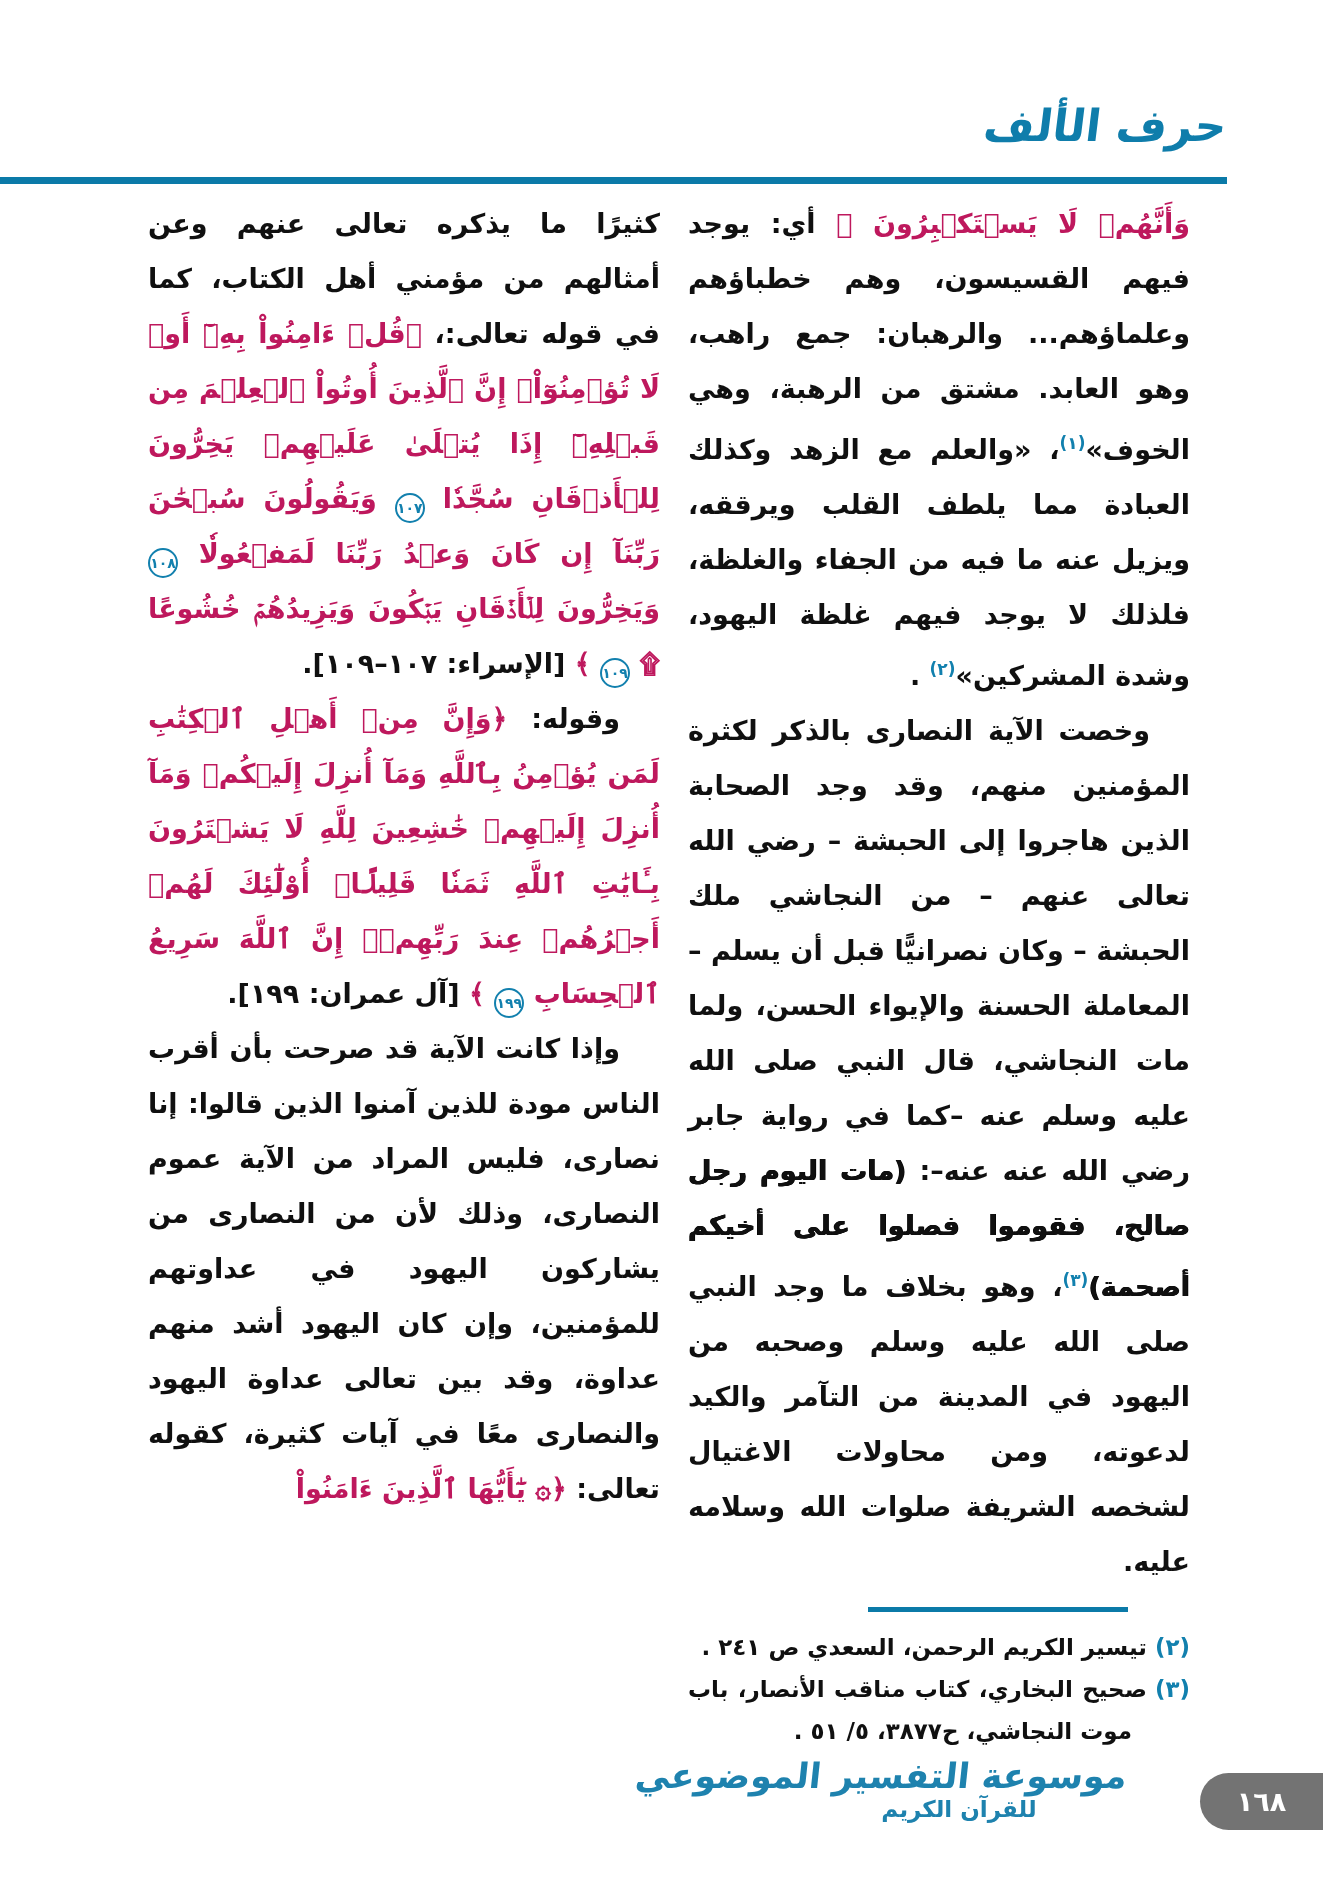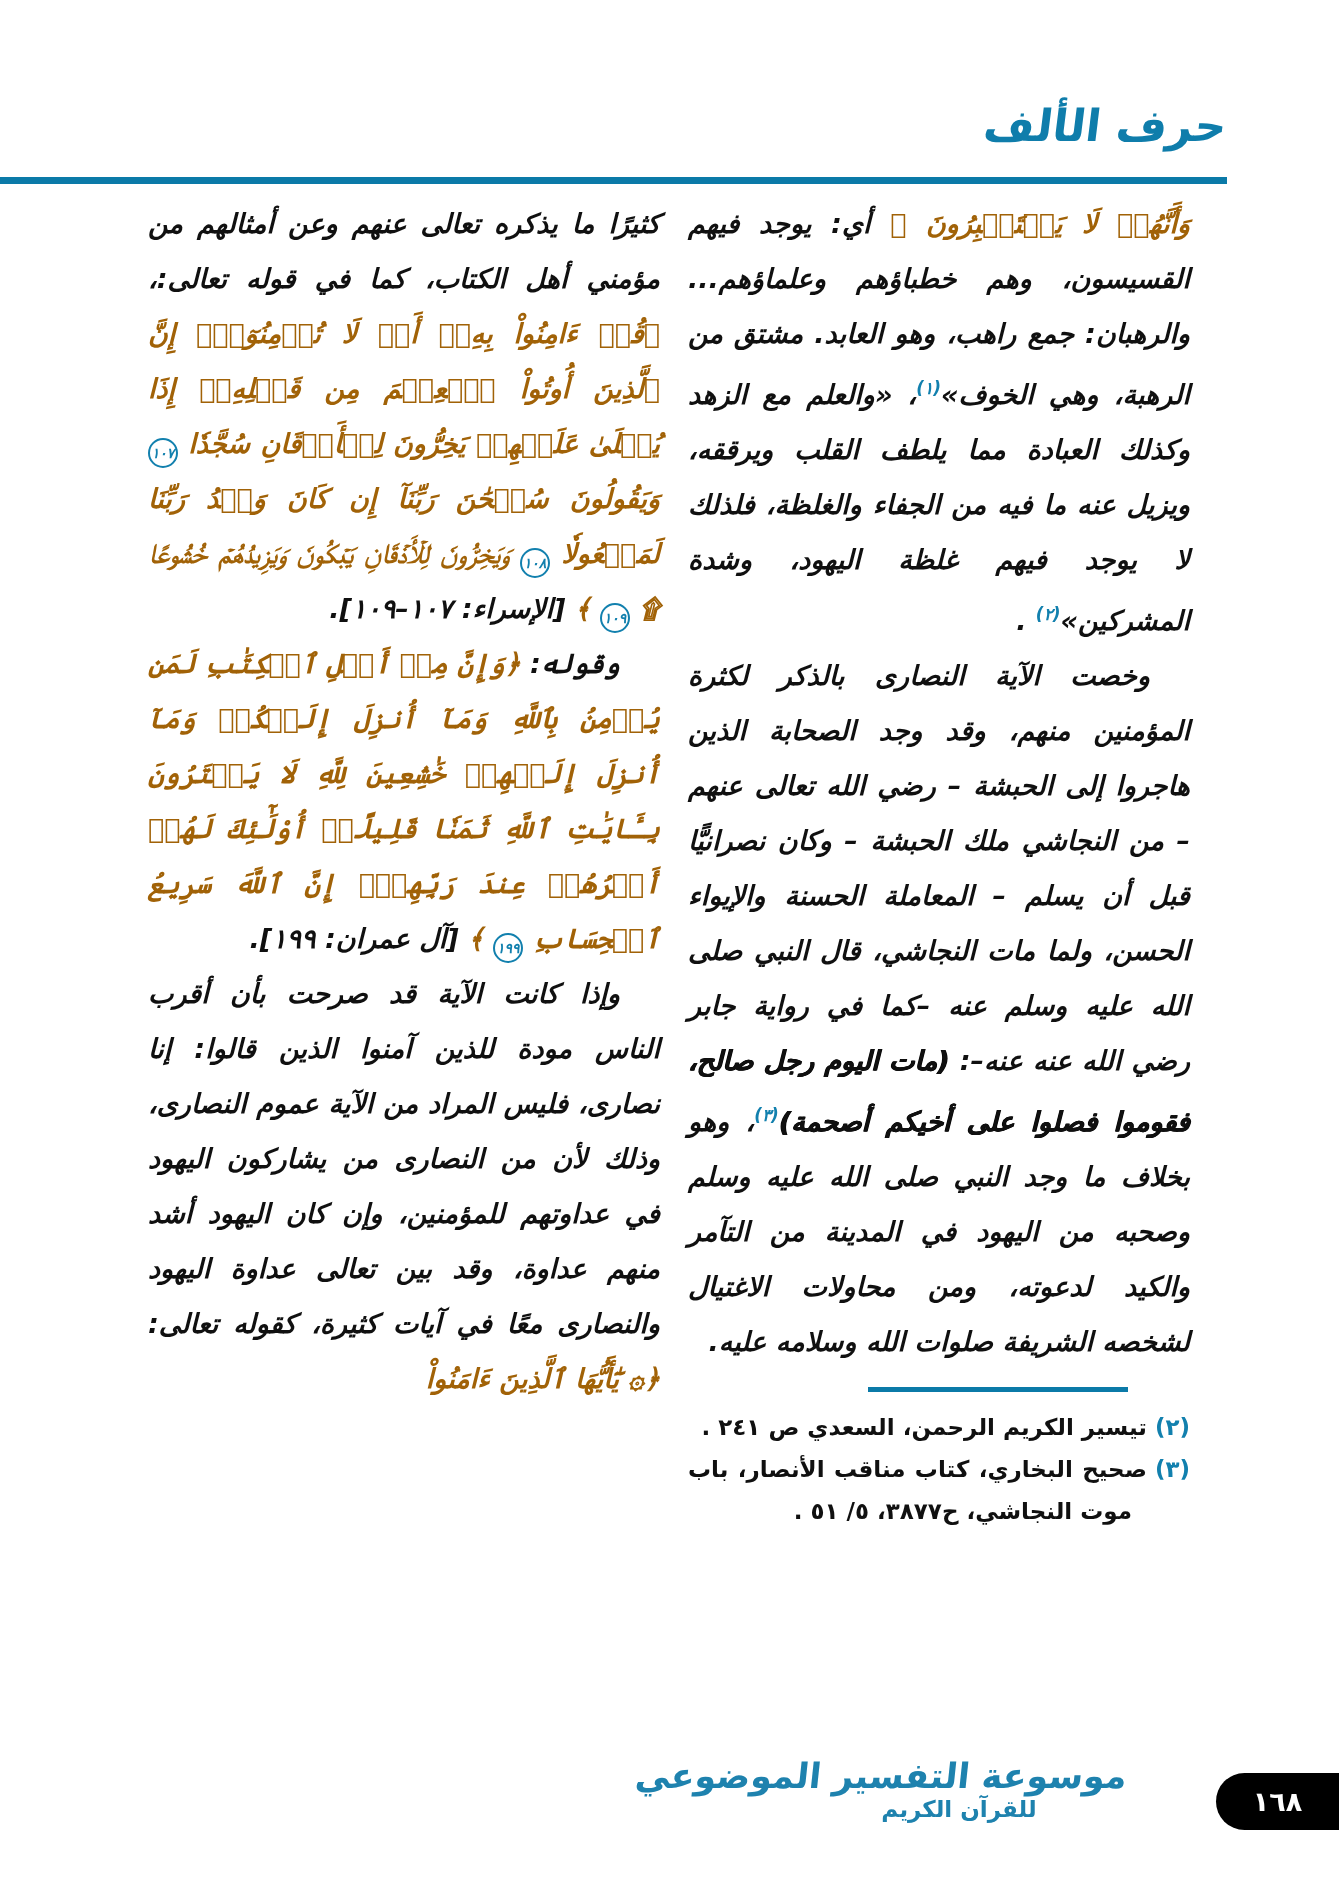--- a/index.html
+++ b/index.html
@@ -32,24 +32,23 @@
     display:flex; gap:28px; align-items:flex-start;
   }
   .col-right { width:502px; }
   .col-left  { width:512px; }
   .para {
     margin:0;
     font-size:27px; line-height:55px;
     text-align:justify;
     color:#101010;
     font-weight:bold;
-    font-style:italic;
   }
   .para.indent { text-indent:40px; }
-  .seg-quran { color:#a16207; }
+  .seg-quran { color:#be185d; }
   .seg-strong { text-shadow:0.5px 0 0 #000,-0.5px 0 0 #000; }
   .seg-fnref {
     color:#1280ae;
     font-size:17px;
     vertical-align:10px;
     letter-spacing:0;
   }
   .seg-ayah {
     display:inline-block;
     box-sizing:border-box;
@@ -88,23 +87,23 @@
     transform:skewX(-6deg);
     letter-spacing:-2px;
     line-height:1.15;
     white-space:nowrap;
   }
   .logo-subtitle {
     font-size:23px; font-weight:bold;
     margin-top:0;
   }
   .page-pill {
-    position:absolute; top:1773px; right:0;
+    position:absolute; top:1773px; right:16px;
     width:123px; height:57px;
-    background:#000000;
+    background:#737373;
     border-radius:29px 0 0 29px;
     display:flex; align-items:center; justify-content:center;
   }
   .page-number { color:#ffffff; font-size:27px; font-weight:bold; letter-spacing:4px; }
 </style>
 </head>
 <body>
 
 <div class="page">
 

